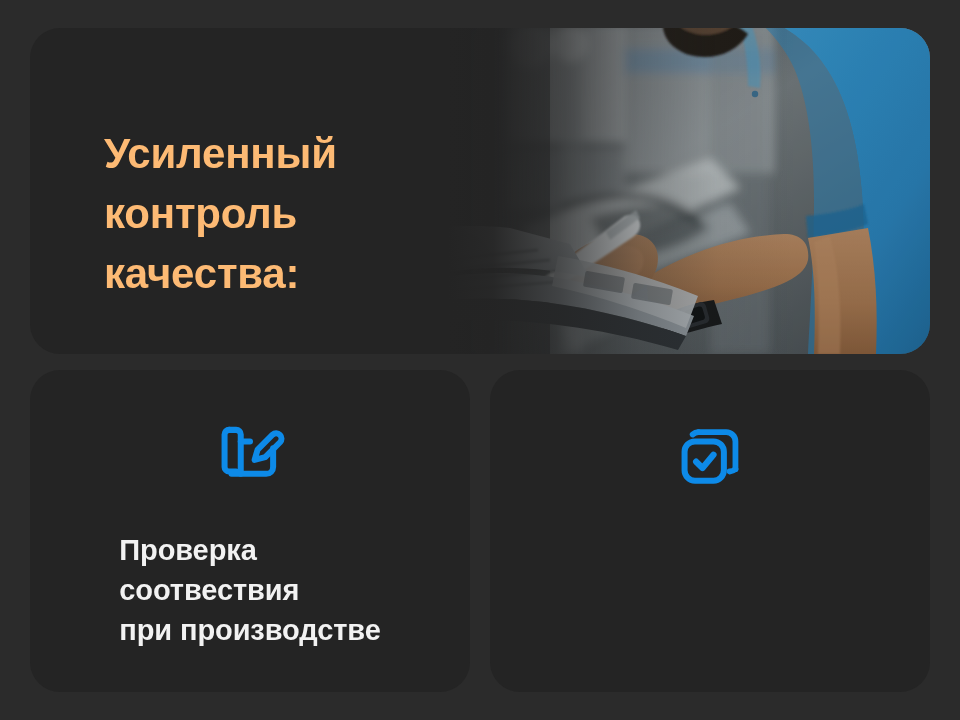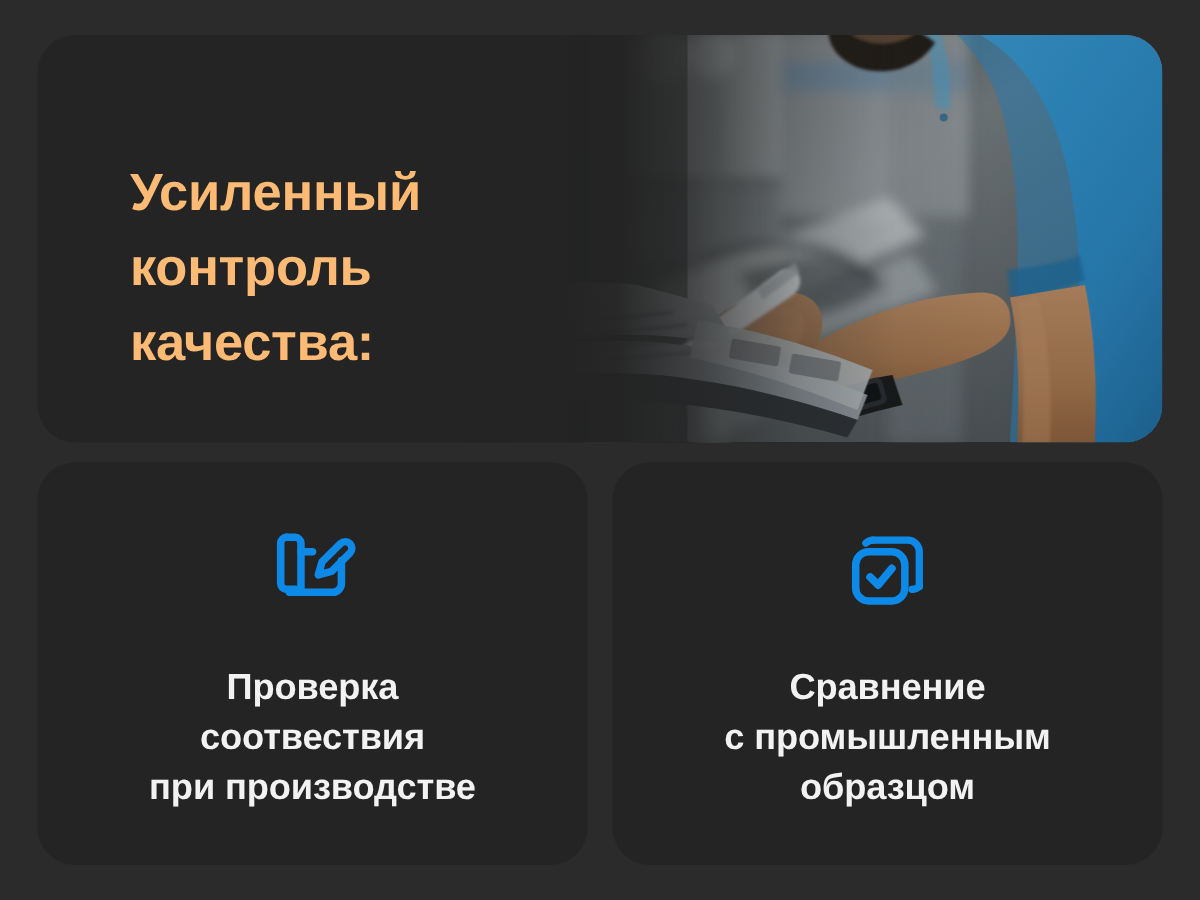--- a/index.html
+++ b/index.html
@@ -80,21 +80,21 @@
     width:74px; height:74px;
     display:block;
   }
   .feature-icon svg { display:block; width:74px; height:74px; }
   .feature-label {
     margin-top:40px;
     color:#f2f2f2;
     font-size:29px;
     font-weight:bold;
     line-height:40px;
-    text-align:center;
+    text-align:left;
     white-space:pre-line;
     letter-spacing:-0.1px;
   }
 </style>
 </head>
 <body>
 
 <div class="stage">
 
   <div class="hero">
@@ -262,19 +262,16 @@
     <div class="feature">
       <span class="feature-icon">
         <svg viewBox="0 0 64 64" fill="none" aria-hidden="true">
           <path d="M22 14 h24 a8 8 0 0 1 8 8 v24" stroke="#0d8ae8" stroke-width="5" stroke-linecap="round" stroke-linejoin="round"></path>
           <path d="M22 14 a8 8 0 0 0 -5 2" stroke="#0d8ae8" stroke-width="5" stroke-linecap="round"></path>
           <path d="M54 46 a8 8 0 0 1 -5 2" stroke="#0d8ae8" stroke-width="5" stroke-linecap="round"></path>
           <rect x="10" y="22" width="34" height="34" rx="9" stroke="#0d8ae8" stroke-width="5.2"></rect>
           <path d="M20 39.5 l5.5 5.5 L35 33.5" stroke="#0d8ae8" stroke-width="5.4" stroke-linecap="round" stroke-linejoin="round"></path>
         </svg>
       </span>
-      <div class="feature-label">Сравнение
-с промышленным
-образцом</div>
     </div>
 
   </div>
 </div>
 
 </body></html>

